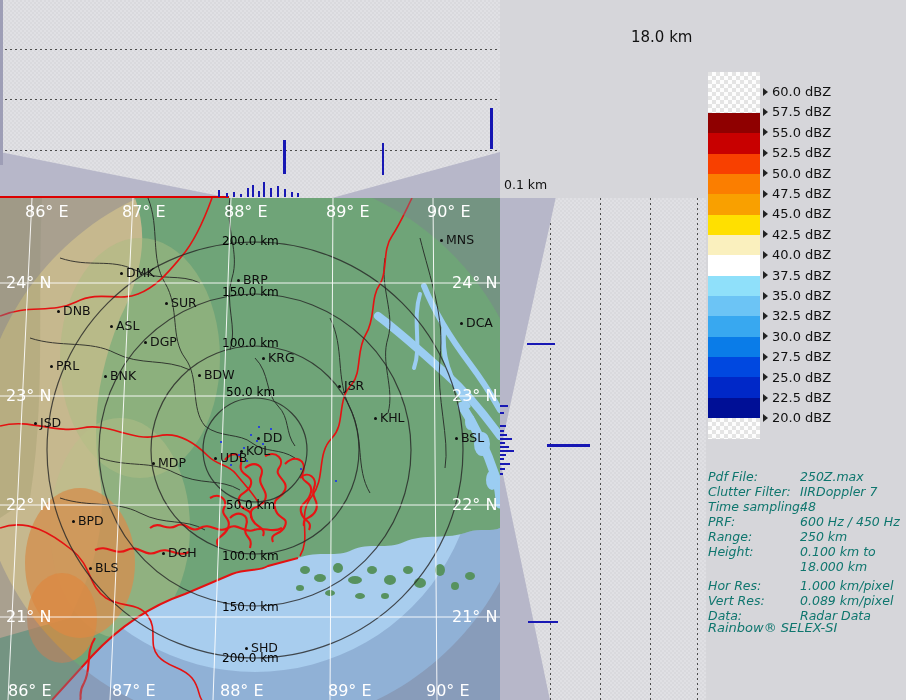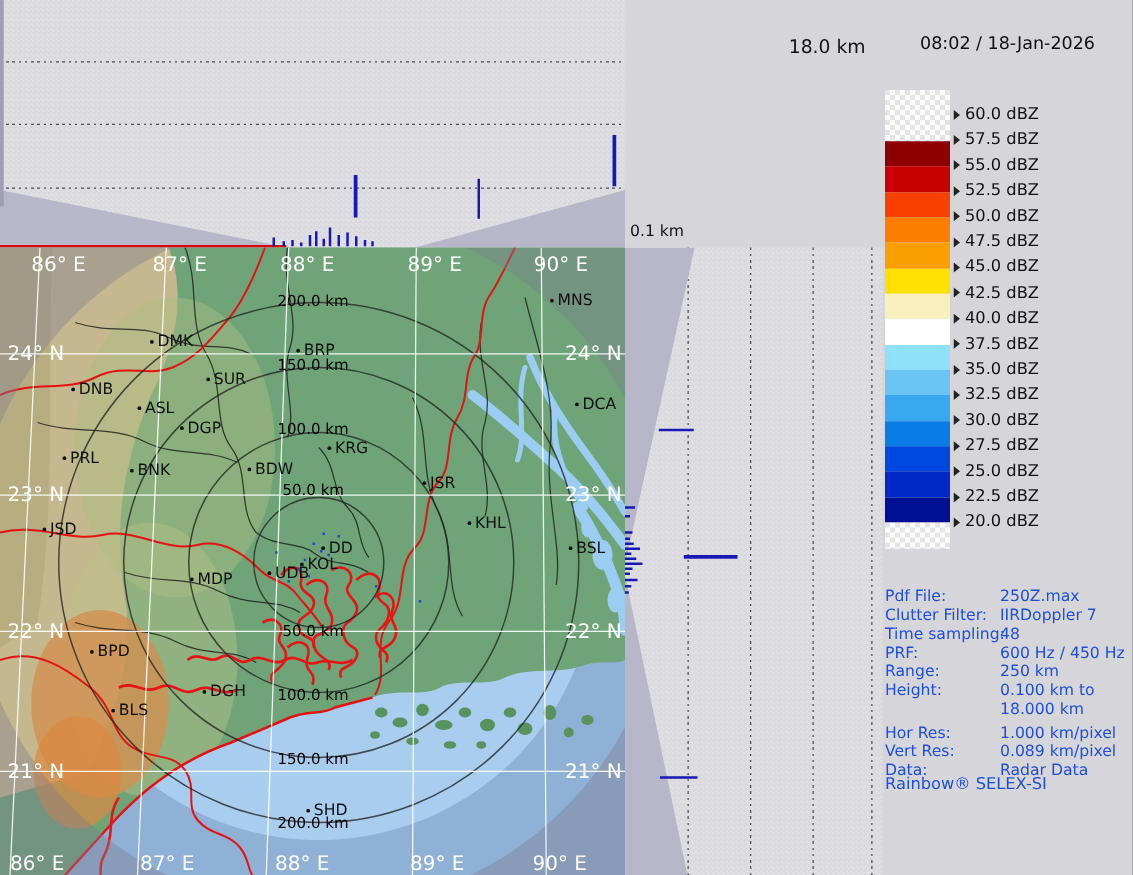--- a/index.html
+++ b/index.html
@@ -10,21 +10,21 @@
   .panel{background-image:conic-gradient(#e0e0e4 25%,#d9d9dd 0 50%,#e0e0e4 0 75%,#d9d9dd 0);
          background-size:4px 4px;}
   .hgrid{height:1px;background-image:repeating-linear-gradient(90deg,#4c4c4c 0 2px,transparent 2px 5px);}
   .vgrid{width:1px;background-image:repeating-linear-gradient(0deg,#4c4c4c 0 2px,transparent 2px 5px);}
   .wedge{background:#b7b7c9;}
   .bluemark{background:#1818b4;}
   .checker{background-image:conic-gradient(#fdfdfd 25%,#e4e4e4 0 50%,#fdfdfd 0 75%,#e4e4e4 0);
            background-size:8px 8px;}
   .lvl{display:flex;align-items:center;gap:4px;font-size:13px;color:#111;white-space:nowrap;}
   .tri{width:0;height:0;border-left:5px solid #222;border-top:4px solid transparent;border-bottom:4px solid transparent;}
-  .inf{font-size:12.5px;color:#1d4ed8;white-space:nowrap;}
+  .inf{font-size:12.5px;color:#0f766e;white-space:nowrap;font-style:italic;}
   .maptext{position:absolute;font-size:16px;line-height:13px;white-space:nowrap;}
   .white{color:#ffffff;}
   .ringlab{font-size:12px;color:#000000;}
   .stn{position:absolute;font-size:12.5px;line-height:12px;color:#101010;white-space:nowrap;}
   .stndot{position:absolute;width:3px;height:3px;background:#0d0d0d;border-radius:50%;}
   .echodot{position:absolute;width:2px;height:2px;background:#2a46d8;}
   .hdr{position:absolute;left:706px;width:200px;text-align:center;color:#101010;}
 </style>
 </head>
 <body>
@@ -82,21 +82,20 @@
         <div class="bluemark" style="position: absolute; left: 0px; top: 260px; width: 4px; height: 2px;"></div>
         <div class="bluemark" style="position: absolute; left: 0px; top: 265px; width: 10px; height: 2px;"></div>
         <div class="bluemark" style="position: absolute; left: 0px; top: 270px; width: 5px; height: 2px;"></div>
         <div class="bluemark" style="position: absolute; left: 0px; top: 275px; width: 3px; height: 2px;"></div>
       </div>
   </div>
 
   <div class="abs" style="left:631px;top:7px;font-size:15px;color:#111;margin-top:21px;">18.0 km</div>
   <div class="abs" style="left:504px;top:177px;font-size:12.5px;color:#111;">0.1 km</div>
 
-  <div class="hdr" style="top:27px;font-size:14px;">08:02 / 18-Jan-2026</div>
   <div id="legend-colorbar" class="abs" style="left:708px;top:72px;width:52px;height:368px;">
       <div class="checker" style="position: absolute; left: 0px; top: 0px; width: 52px; height: 41px;"></div>
       <div style="position: absolute; left: 0px; top: 41px; width: 52px; height: 20.4px; background: rgb(143, 0, 0);"></div>
       <div style="position: absolute; left: 0px; top: 61.33px; width: 52px; height: 20.4px; background: rgb(200, 0, 0);"></div>
       <div style="position: absolute; left: 0px; top: 81.66px; width: 52px; height: 20.4px; background: rgb(248, 64, 0);"></div>
       <div style="position: absolute; left: 0px; top: 101.99px; width: 52px; height: 20.4px; background: rgb(251, 126, 0);"></div>
       <div style="position: absolute; left: 0px; top: 122.32px; width: 52px; height: 20.4px; background: rgb(249, 160, 0);"></div>
       <div style="position: absolute; left: 0px; top: 142.65px; width: 52px; height: 20.4px; background: rgb(255, 224, 0);"></div>
       <div style="position: absolute; left: 0px; top: 162.98px; width: 52px; height: 20.4px; background: rgb(250, 240, 190);"></div>
       <div style="position: absolute; left: 0px; top: 183.31px; width: 52px; height: 20.4px; background: rgb(255, 255, 255);"></div>

